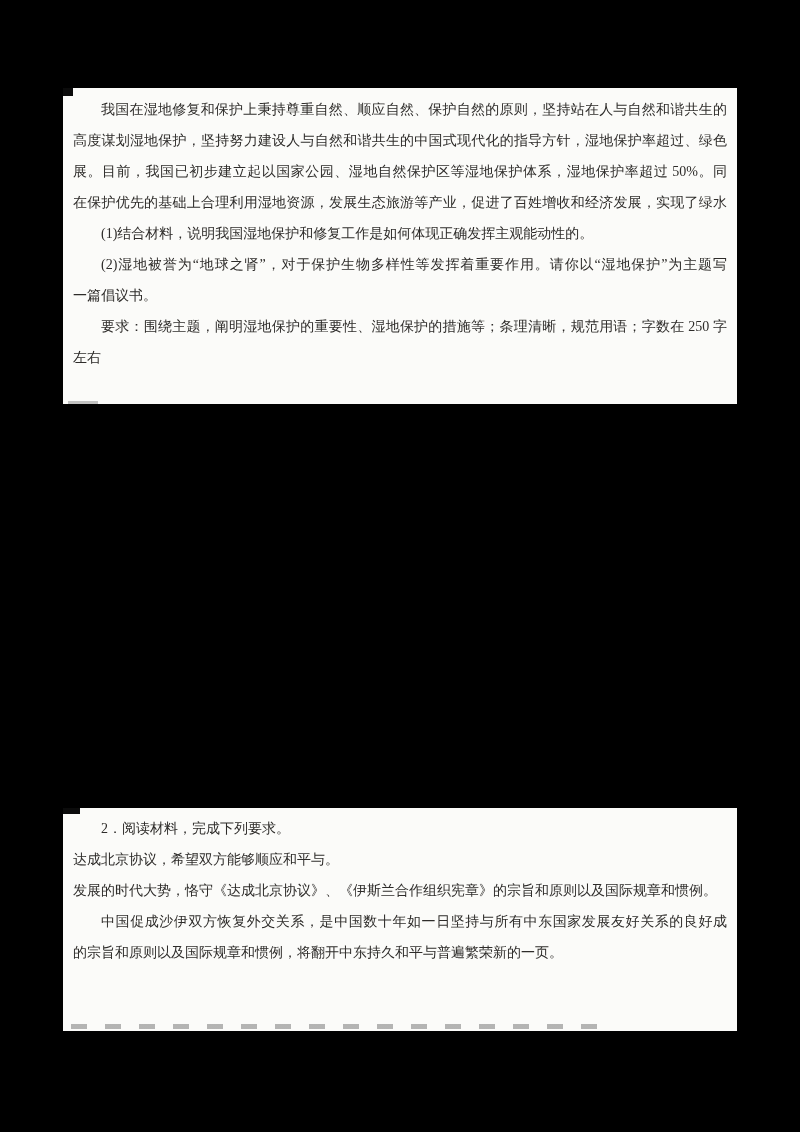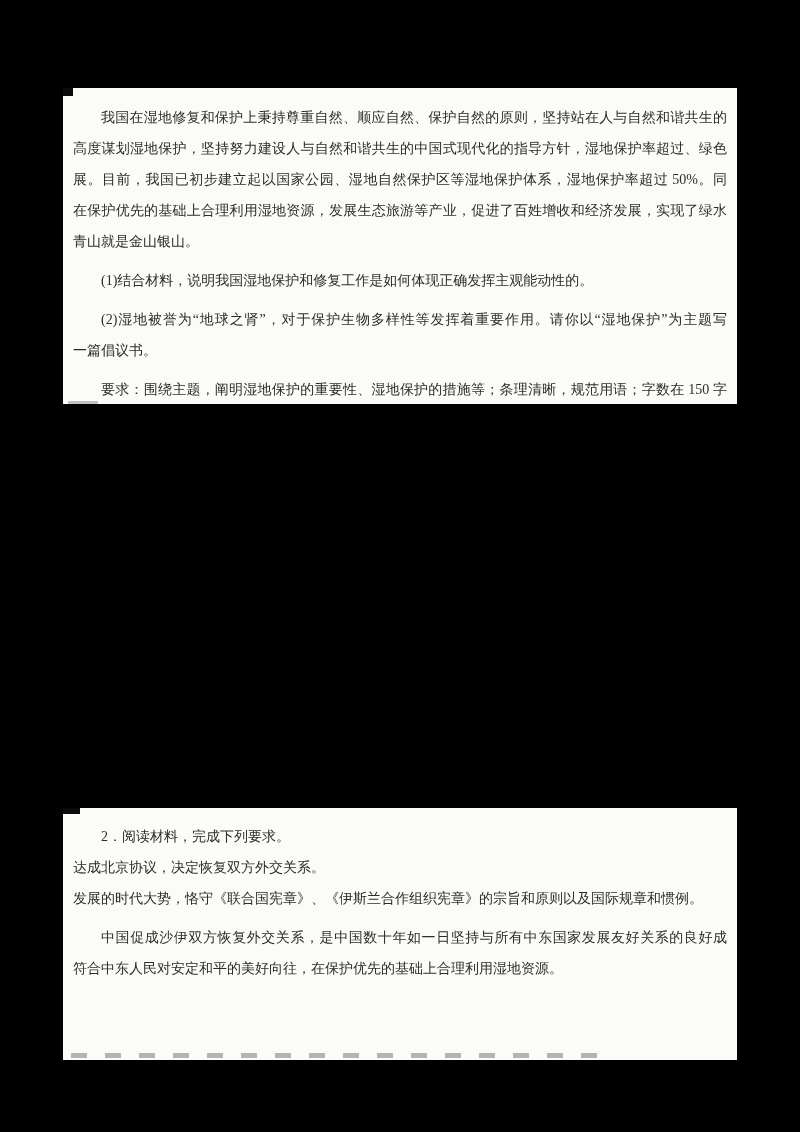--- a/index.html
+++ b/index.html
@@ -9,27 +9,27 @@
     position:relative;overflow:hidden;
     font-family:"Liberation Serif","DejaVu Serif",serif;
   }
   .paper{
     position:absolute;left:63px;width:674px;
     background:var(--paper_bg,#fbfbf9);
     color:var(--ink,#2e2c2a);
     box-sizing:border-box;
   }
   .paper-1{top:88px;height:316px;padding:6px 10px 0 10px;}
-  .paper-2{top:808px;height:252px;padding:5px 10px 0 10px;}
+  .paper-2{top:808px;height:223px;padding:5px 10px 0 10px;}
   .line{
     margin:0;height:31px;line-height:31px;
     font-size:14px;letter-spacing:0;
     white-space:nowrap;overflow:hidden;
   }
-  .line.indent{padding-left:28px;margin-top:8px;}
+  .line.indent{padding-left:28px;}
   .line.fill{
     white-space:normal;text-align:justify;text-align-last:justify;
   }
   .corner-artifact{
     position:absolute;top:0;left:0;background:#0b0b0b;
   }
   .corner-artifact.a1{width:10px;height:8px;}
   .corner-artifact.a2{width:17px;height:6px;}
   .smudge-1{
     position:absolute;left:5px;bottom:0;width:30px;height:3px;
@@ -43,29 +43,29 @@
 </style>
 </head>
 <body>
 
 <section class="paper paper-1">
   <div class="corner-artifact a1"></div>
   <p class="line indent fill">我国在湿地修复和保护上秉持尊重自然、顺应自然、保护自然的原则，坚持站在人与自然和谐共生的</p>
   <p class="line fill">高度谋划湿地保护，坚持努力建设人与自然和谐共生的中国式现代化的指导方针，湿地保护率超过、绿色发</p>
   <p class="line fill">展。目前，我国已初步建立起以国家公园、湿地自然保护区等湿地保护体系，湿地保护率超过 50%。同时，</p>
   <p class="line fill">在保护优先的基础上合理利用湿地资源，发展生态旅游等产业，促进了百姓增收和经济发展，实现了绿水</p>
-  <p class="line">青山就是金山银山。</p>
   <p class="line indent">(1)结合材料，说明我国湿地保护和修复工作是如何体现正确发挥主观能动性的。</p>
   <p class="line indent fill">(2)湿地被誉为“地球之肾”，对于保护生物多样性等发挥着重要作用。请你以“湿地保护”为主题写</p>
   <p class="line">一篇倡议书。</p>
-  <p class="line indent fill">要求：围绕主题，阐明湿地保护的重要性、湿地保护的措施等；条理清晰，规范用语；字数在 150 字</p>
+  <p class="line indent fill">要求：围绕主题，阐明湿地保护的重要性、湿地保护的措施等；条理清晰，规范用语；字数在 250 字</p>
+  <p class="line">左右</p>
   <div class="smudge-1"></div>
 </section>
 
 <section class="paper paper-2">
   <div class="corner-artifact a2"></div>
   <p class="line indent">2．阅读材料，完成下列要求。</p>
-  <p class="line">达成北京协议，决定恢复双方外交关系。</p>
-  <p class="line">发展的时代大势，恪守《联合国宪章》、《伊斯兰合作组织宪章》的宗旨和原则以及国际规章和惯例。</p>
+  <p class="line">达成北京协议，希望双方能够顺应和平与。</p>
+  <p class="line">发展的时代大势，恪守《达成北京协议》、《伊斯兰合作组织宪章》的宗旨和原则以及国际规章和惯例。</p>
   <p class="line indent fill">中国促成沙伊双方恢复外交关系，是中国数十年如一日坚持与所有中东国家发展友好关系的良好成果，</p>
-  <p class="line">符合中东人民对安定和平的美好向往，在保护优先的基础上合理利用湿地资源。</p>
+  <p class="line">的宗旨和原则以及国际规章和惯例，将翻开中东持久和平与普遍繁荣新的一页。</p>
   <div class="smudge-2"></div>
 </section>
 
 </body></html>

